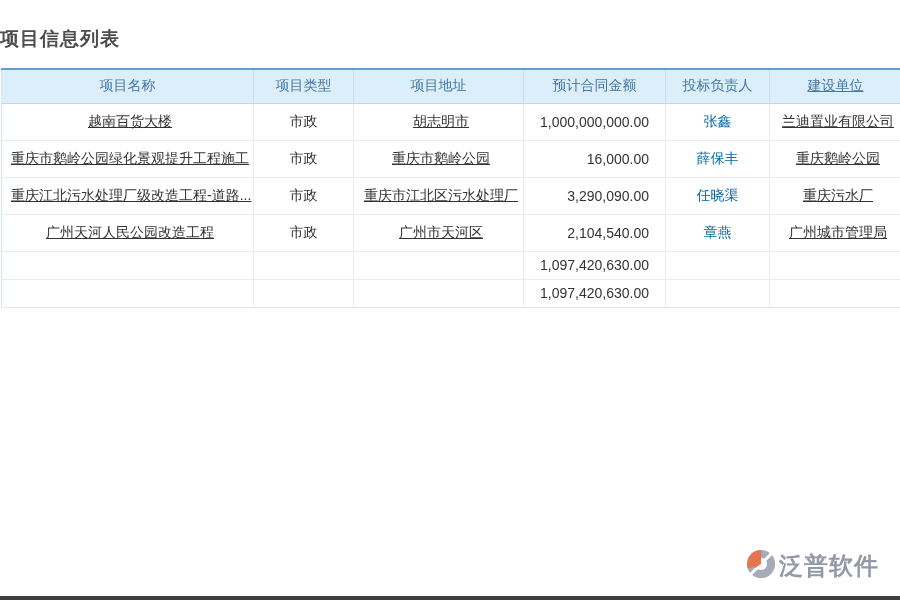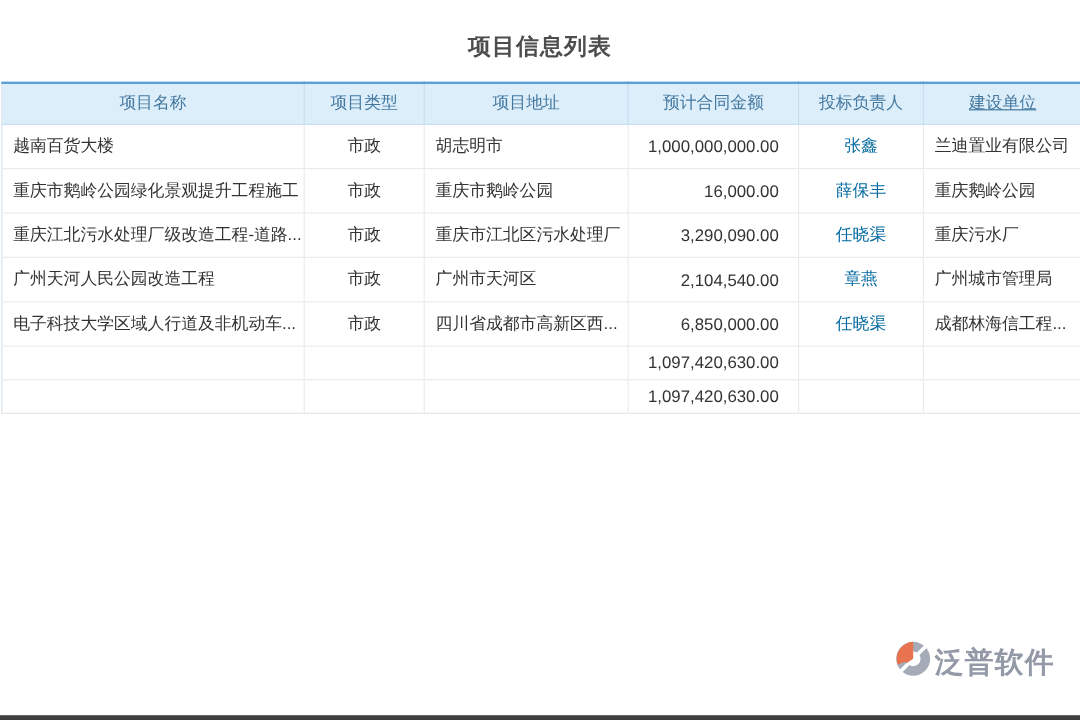--- a/index.html
+++ b/index.html
@@ -4,21 +4,21 @@
 <style>
   * { box-sizing: border-box; margin: 0; padding: 0; }
   html, body {
     width: 900px; height: 600px;
     background: #ffffff;
     font-family: "Liberation Sans", sans-serif;
     position: relative;
     overflow: hidden;
   }
   .page-title {
-    text-align: center;
+    text-align: left;
     font-size: 19px;
     font-weight: bold;
     color: #4d4d4d;
     padding-top: 26px;
     padding-bottom: 16px;
     letter-spacing: 1px;
   }
   table.project-table {
     width: 898px;
     margin-left: 1px;
@@ -54,35 +54,35 @@
     background: #ffffff;
     border-right: 1px solid #ebebeb;
     border-bottom: 1px solid #ebebeb;
     overflow: hidden;
     white-space: nowrap;
     text-overflow: clip;
   }
   tbody td:last-child { border-right: none; }
   tbody tr:last-child td { border-bottom: none; }
 
-  td.col-name, td.col-address, td.col-unit { text-align: left; padding-left: 9px; padding-right: 4px; }
+  td.col-name, td.col-address, td.col-unit { text-align: center; padding-left: 9px; padding-right: 4px; text-decoration: underline; }
   td.col-type, td.col-manager { text-align: center; }
   td.col-amount { text-align: right; padding-right: 16px; }
 
   tr.summary-row td { height: 28px; }
 
   .link {
     color: #0369a1;
     cursor: pointer;
   }
 
   .brand {
     position: absolute;
     right: 8px;
-    bottom: 30px;
+    bottom: 16px;
     width: 160px;
     text-align: left;
   }
   .brand-top {
     display: flex;
     align-items: center;
     justify-content: center;
     gap: 2px;
   }
   .brand-name {
@@ -155,28 +155,20 @@
         <td class="col-unit">重庆污水厂</td>
       </tr>
       <tr>
         <td class="col-name">广州天河人民公园改造工程</td>
         <td class="col-type">市政</td>
         <td class="col-address">广州市天河区</td>
         <td class="col-amount">2,104,540.00</td>
         <td class="col-manager"><span class="link">章燕</span></td>
         <td class="col-unit">广州城市管理局</td>
       </tr>
-      <tr>
-        <td class="col-name">电子科技大学区域人行道及非机动车...</td>
-        <td class="col-type">市政</td>
-        <td class="col-address">四川省成都市高新区西...</td>
-        <td class="col-amount">6,850,000.00</td>
-        <td class="col-manager"><span class="link">任晓渠</span></td>
-        <td class="col-unit">成都林海信工程...</td>
-      </tr>
       <tr class="summary-row">
         <td class="col-name"></td>
         <td class="col-type"></td>
         <td class="col-address"></td>
         <td class="col-amount">1,097,420,630.00</td>
         <td class="col-manager"></td>
         <td class="col-unit"></td>
       </tr>
       <tr class="summary-row">
         <td class="col-name"></td>

